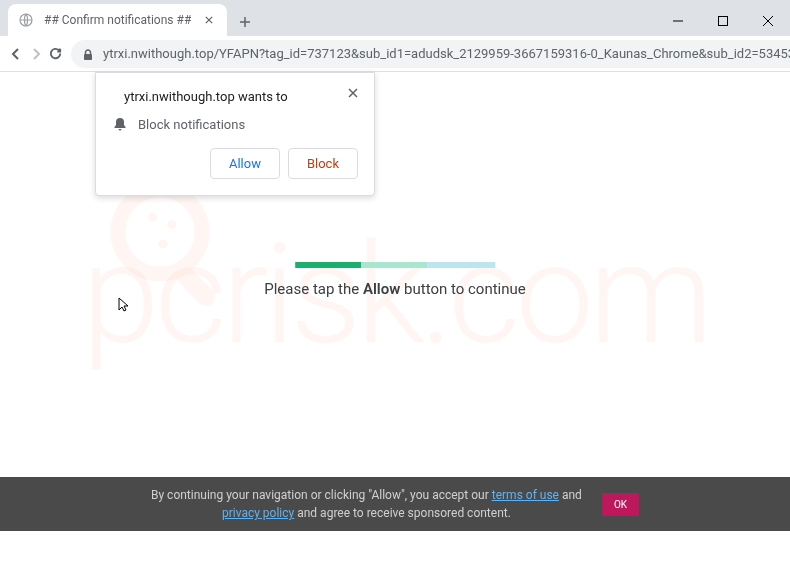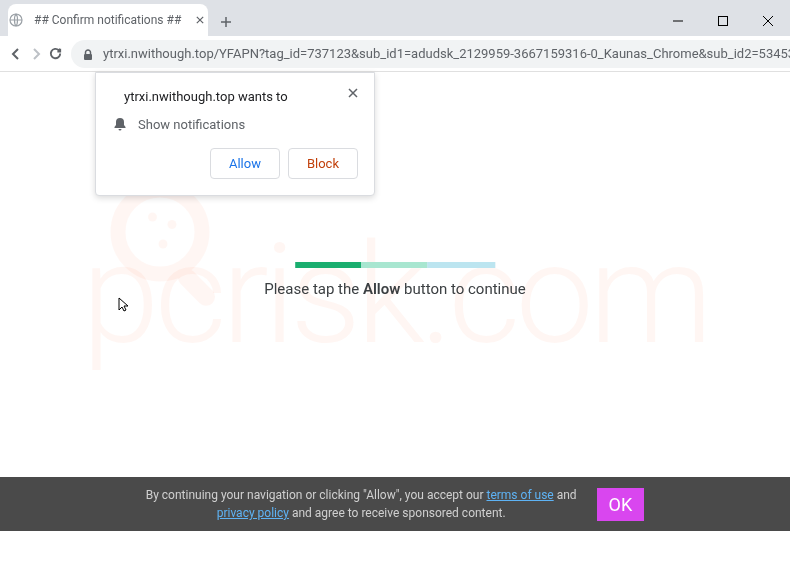--- a/index.html
+++ b/index.html
@@ -3,21 +3,21 @@
   <meta charset="utf-8">
   <style>
     * { margin: 0; padding: 0; box-sizing: border-box; font-family: -apple-system, BlinkMacSystemFont, "Segoe UI", Roboto, Arial, sans-serif; }
     body { width: 790px; height: 561px; background: #fff; position: relative; overflow: hidden; }
     .window-controls { display: flex; }
     .window-btn { width: 45px; height: 30px; display: flex; align-items: center; justify-content: center; cursor: pointer; }
     .window-btn svg { width: 10px; height: 10px; }
     
     
     .tab-bar { height: 36px; background: #dee1e6; display: flex; align-items: flex-end; padding-left: 8px; }
-    .tab { background: #fff; height: 32px; min-width: 200px; max-width: 240px; display: flex; align-items: center; padding: 0 0; border-radius: 8px 8px 0 0; gap: 10px; position: relative; }
+    .tab { background: #fff; height: 32px; min-width: 200px; max-width: 240px; display: flex; align-items: center; padding: 0 10px; border-radius: 8px 8px 0 0; gap: 10px; position: relative; }
     .tab-favicon { width: 16px; height: 16px; display: flex; align-items: center; justify-content: center; }
     .tab-title { font-size: 12px; color: #5f6368; flex: 1; white-space: nowrap; overflow: hidden; text-overflow: ellipsis; }
     .tab-close { width: 16px; height: 16px; display: flex; align-items: center; justify-content: center; cursor: pointer; border-radius: 50%; }
     .new-tab-btn { width: 28px; height: 28px; display: flex; align-items: center; justify-content: center; cursor: pointer; margin-left: 4px; border-radius: 50%; }
     
     
     .toolbar { height: 36px; background: #fff; display: flex; align-items: center; padding: 0 8px; gap: 4px; border-bottom: 1px solid #e0e0e0; }
     .nav-btn { width: 28px; height: 28px; display: flex; align-items: center; justify-content: center; cursor: pointer; border-radius: 50%; color: #5f6368; }
     .nav-btn.disabled { color: #bdc1c6; cursor: default; }
     .address-bar { flex: 1; height: 28px; background: #f1f3f4; border-radius: 14px; display: flex; align-items: center; padding: 0 10px; gap: 8px; margin: 0 4px; }
@@ -52,21 +52,21 @@
     .message-text { font-size: 15px; color: #3c4043; }
     .message-text b { font-weight: 600; }
     
     
     .cursor { position: absolute; top: 225px; left: 118px; width: 16px; height: 16px; pointer-events: none; z-index: 50; }
     
     
     .consent-bar { position: absolute; bottom: 0; left: 0; right: 0; height: 54px; background: #4a4a4a; display: flex; align-items: center; justify-content: center; gap: 20px; padding: 0 46px; }
     .consent-text { font-size: 12px; color: #d0d0d0; text-align: center; line-height: 1.5; }
     .consent-text a { color: #5eb3f5; text-decoration: underline; }
-    .consent-ok { background: #d946ef; color: #fff; border: none; padding: 6px 12px; font-size: 18px; cursor: pointer; }
+    .consent-ok { background: #be185d; color: #fff; border: none; padding: 6px 12px; font-size: 10px; cursor: pointer; }
   </style>
 </head>
 <body>
 
 <div class="tab-bar">
   <div class="tab">
     <span class="tab-favicon">
       <svg viewBox="0 0 16 16" fill="none" stroke="#9aa0a6" stroke-width="1.2">
           <circle cx="8" cy="8" r="6"></circle>
           <path d="M2 8h12M8 2c2 2 2 10 0 12M8 2c-2 2-2 10 0 12"></path>
@@ -150,21 +150,21 @@
           <path d="M1 1l8 8M9 1l-8 8"></path>
         </svg>
     </div>
     <div class="popup-origin">ytrxi.nwithough.top wants to</div>
     <div class="popup-permission-row">
       <span class="bell-icon">
         <svg viewBox="0 0 16 16" fill="#5f6368">
             <path d="M8 2a4 4 0 00-4 4v3l-1.5 2v1h11v-1L12 9V6a4 4 0 00-4-4zM6.5 13a1.5 1.5 0 003 0h-3z"></path>
           </svg>
       </span>
-      <span class="popup-permission-text">Show notifications</span>
+      <span class="popup-permission-text">Block notifications</span>
     </div>
     <div class="popup-buttons">
       <button class="popup-btn allow">Allow</button>
       <button class="popup-btn block">Block</button>
     </div>
   </div>
 
   <div class="main-message">
     <div class="progress-bar">
       <div class="progress-seg1"></div>

